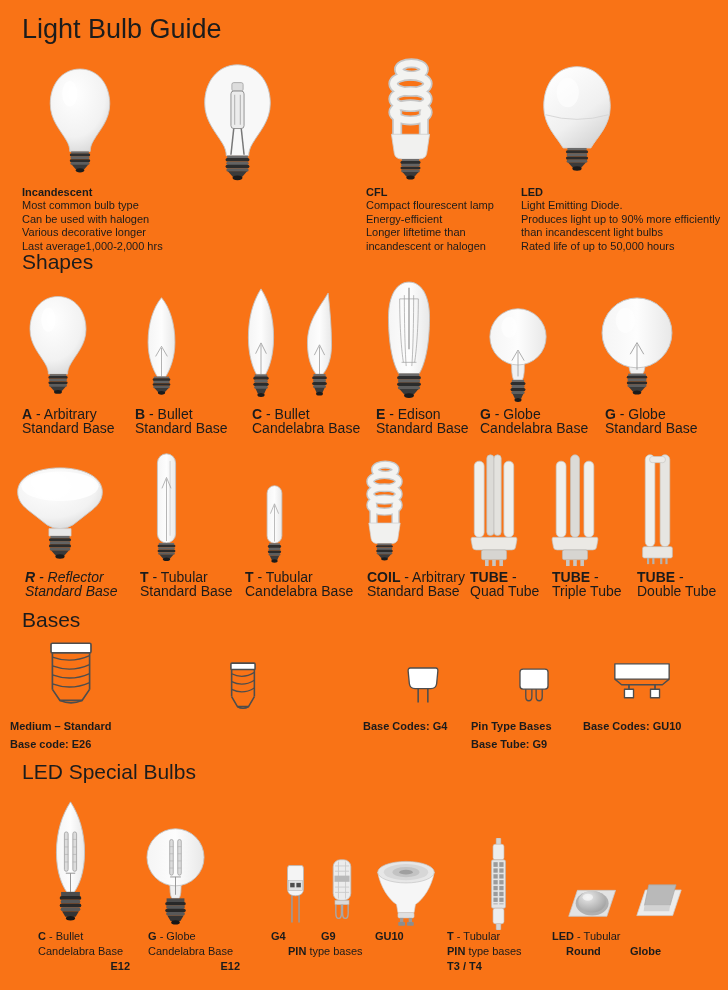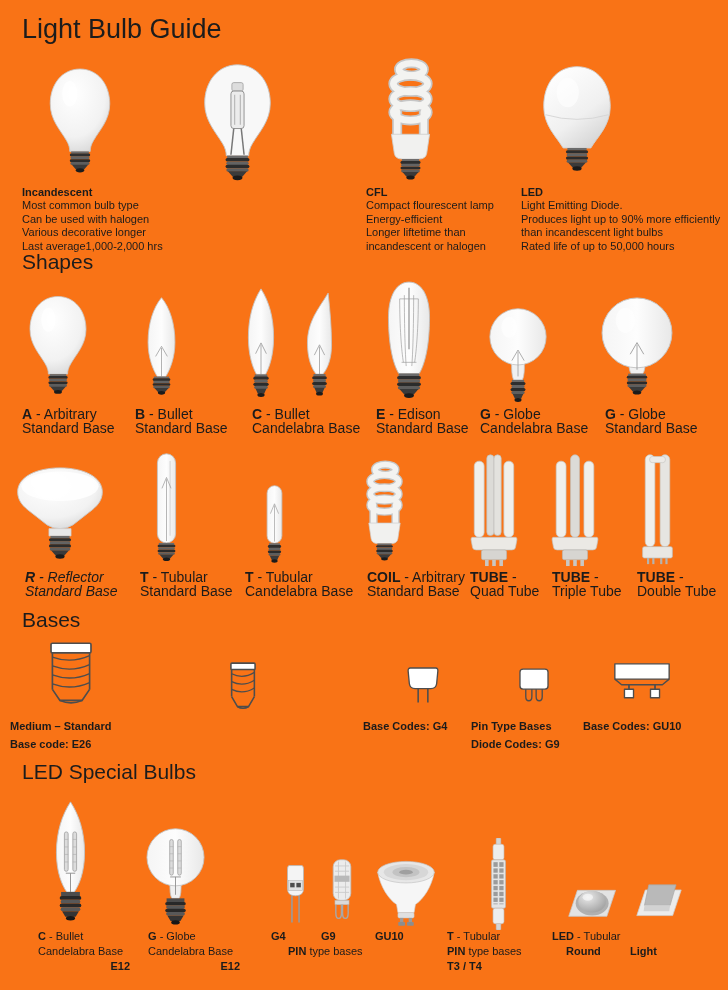--- a/index.html
+++ b/index.html
@@ -515,21 +515,21 @@
   <div class="abs base-label" style="left:10px; top:717px; width:125px;">
     <div>Medium – Standard</div>
     <div>Base code: E26</div>
   </div>
   <div class="abs base-label" style="left:363px; top:717px; width:124px;">
     <div></div>
     <div>Base Codes: G4</div>
   </div>
   <div class="abs base-label" style="left:471px; top:717px; width:124px;">
     <div>Pin Type Bases</div>
-    <div>Diode Codes: G9</div>
+    <div>Base Tube: G9</div>
   </div>
   <div class="abs base-label" style="left:583px; top:717px; width:128px;">
     <div></div>
     <div>Base Codes: GU10</div>
   </div>
 
   <div class="abs sec-title" style="left:22px; top:760px;">LED Special Bulbs</div>
 
   <svg class="fig" viewBox="0 0 50 130" style="left:47px; top:800px; width:47px; height:122px;">
       <use href="#ledC"></use>
@@ -574,15 +574,15 @@
   <div class="abs led-label b center" style="left:375px; top:929px; width:60px;">GU10</div>
   <div class="abs led-label center" style="left:447px; top:929px; width:100px;">
     <div><span class="b">T</span> <span>- Tubular</span></div>
     <div><span class="b">PIN</span> <span>type bases</span></div>
     <div class="b">T3 / T4</div>
   </div>
   <div class="abs led-label center" style="left:552px; top:929px; width:110px;">
     <span class="b">LED</span> <span>- Tubular</span>
   </div>
   <div class="abs led-label b center" style="left:566px; top:944px; width:64px;">Round</div>
-  <div class="abs led-label b center" style="left:630px; top:944px; width:68px;">Light</div>
+  <div class="abs led-label b center" style="left:630px; top:944px; width:68px;">Globe</div>
 
 </div>
 
 </body></html>

